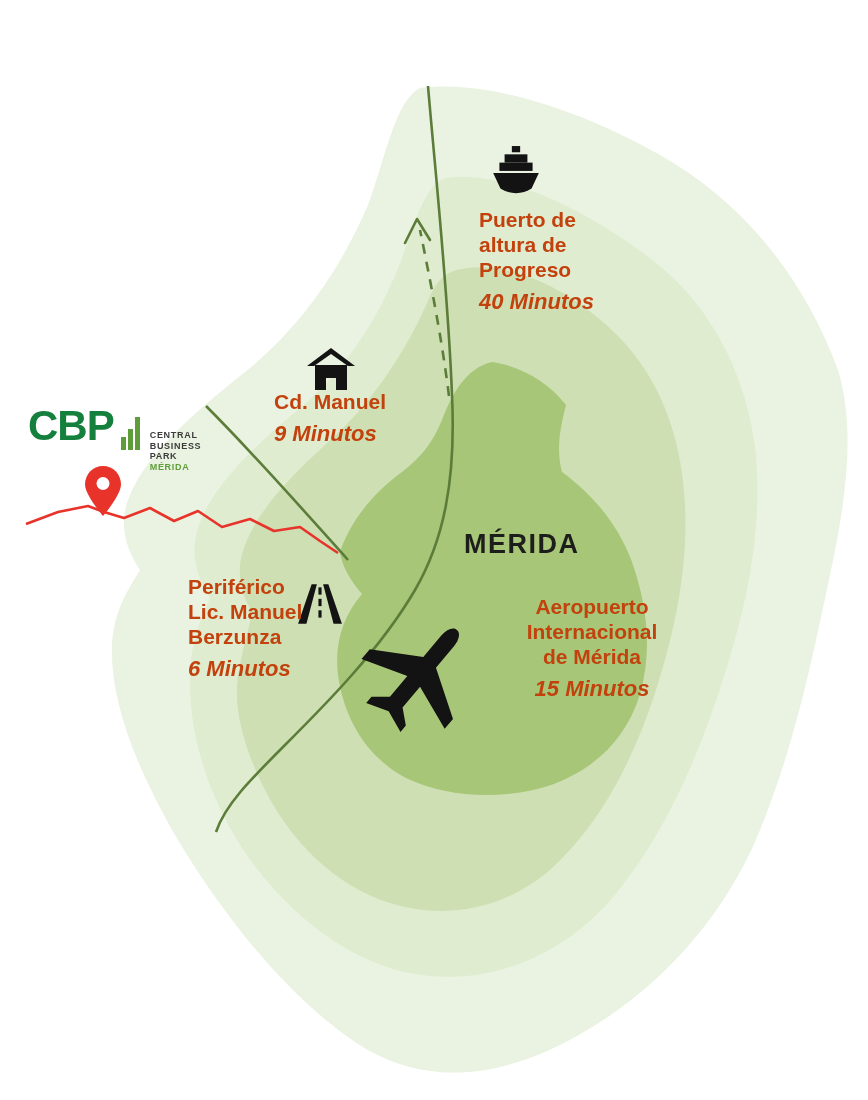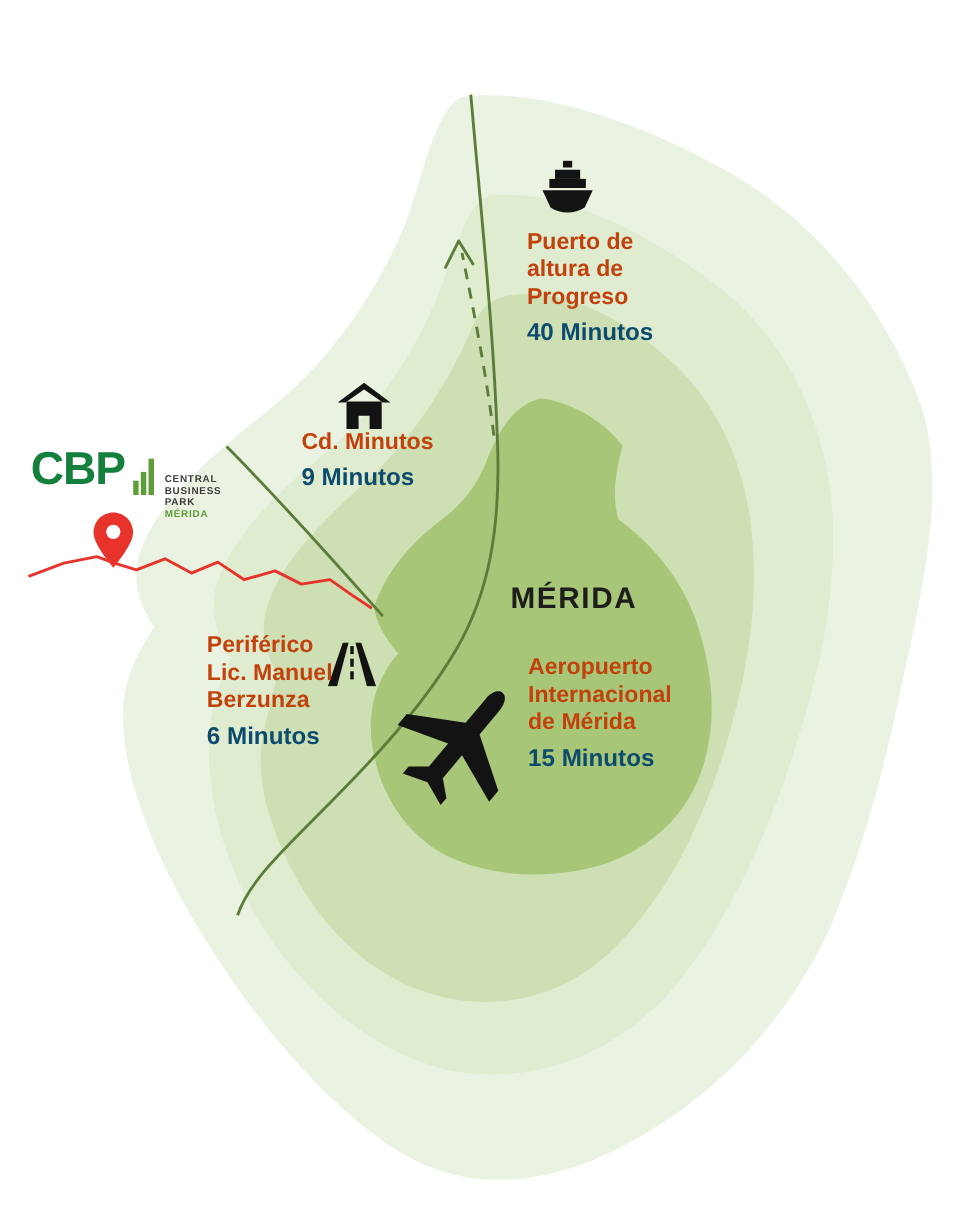--- a/index.html
+++ b/index.html
@@ -4,25 +4,25 @@
 <style>
   html,body{margin:0;padding:0;background:#ffffff;}
   .canvas{
     position:relative;width:868px;height:1100px;background:#ffffff;overflow:hidden;
     font-family:"Liberation Sans","DejaVu Sans",sans-serif;color:#1d1d1b;
   }
   .map-svg{position:absolute;left:0;top:0;}
   .poi{position:absolute;}
   .icon-wrap{position:absolute;}
   .dest-name{font-size:21px;line-height:25px;font-weight:600;color:#c2410c;white-space:pre-line;}
-  .dest-time{font-size:22px;line-height:24px;font-weight:700;color:#0c4a6e;margin-top:8px;}
+  .dest-time{font-size:22px;line-height:24px;font-weight:700;color:#c2410c;margin-top:8px;font-style:italic;}
   .dest-progreso{left:479px;top:207px;width:190px;}
   .dest-caucel{left:274px;top:389px;width:190px;}
   .dest-periferico{left:188px;top:574px;width:190px;}
-  .dest-aeropuerto{left:480px;top:594px;width:200px;}
+  .dest-aeropuerto{left:492px;top:594px;width:200px;text-align:center;}
   .city-label{position:absolute;left:464px;top:529px;font-size:27px;font-weight:800;letter-spacing:1.5px;color:#1d1d1b;}
   .ship-pos{left:488px;top:146px;}
   .house-pos{left:306px;top:348px;}
   .highway-pos{left:296px;top:582px;}
   .plane-pos{left:360px;top:616px;width:118px;height:118px;transform:rotate(40deg);}
   
   .logo{position:absolute;left:28px;top:404px;display:flex;align-items:flex-start;gap:7px;}
   .logo-abbr{font-size:42px;font-weight:800;line-height:44px;letter-spacing:-1px;color:#15803d;}
   .logo-bars{margin-top:6px;}
   .logo-words{display:flex;flex-direction:column;margin-top:26px;}
@@ -133,21 +133,21 @@
   <div class="city-label">MÉRIDA</div>
 
   <div class="poi dest-progreso">
     <div class="dest-name">Puerto de
 altura de
 Progreso</div>
     <div class="dest-time">40 Minutos</div>
   </div>
 
   <div class="poi dest-caucel">
-    <div class="dest-name">Cd. Minutos</div>
+    <div class="dest-name">Cd. Manuel</div>
     <div class="dest-time">9 Minutos</div>
   </div>
 
   <div class="poi dest-periferico">
     <div class="dest-name">Periférico
 Lic. Manuel
 Berzunza</div>
     <div class="dest-time">6 Minutos</div>
   </div>
 

